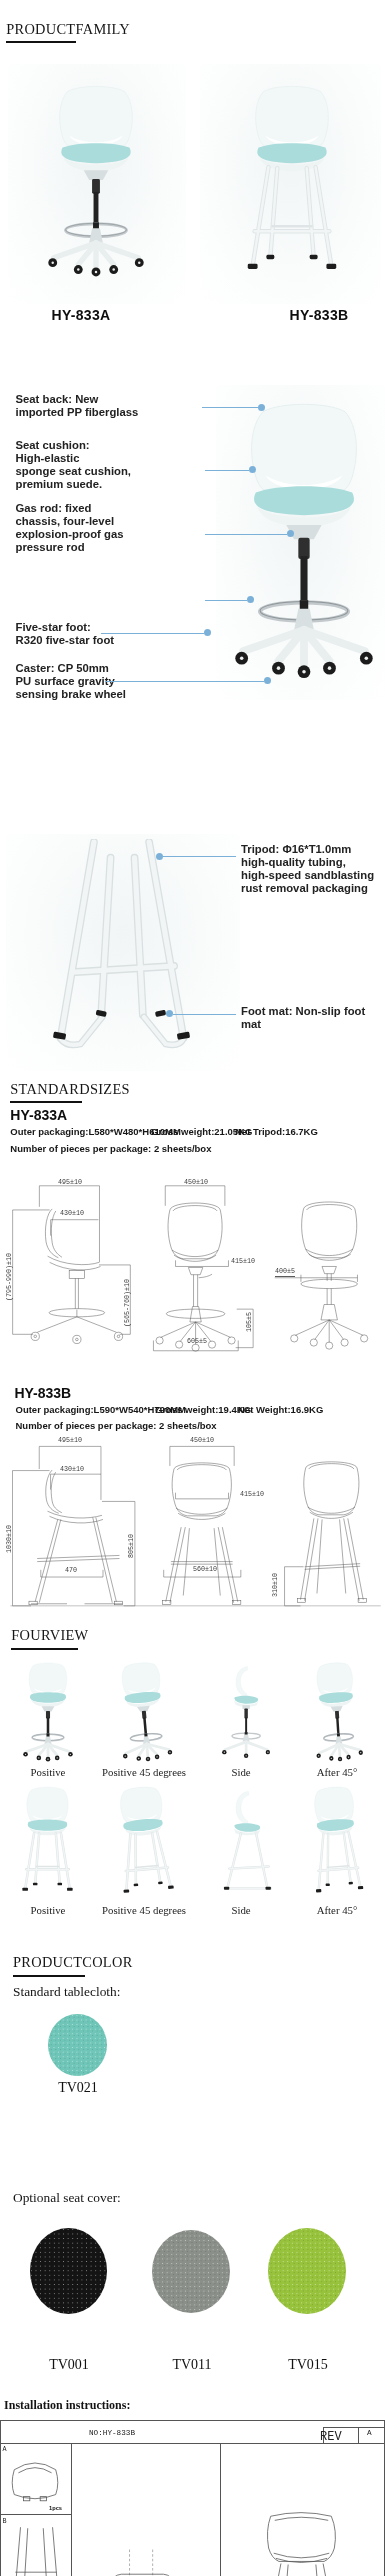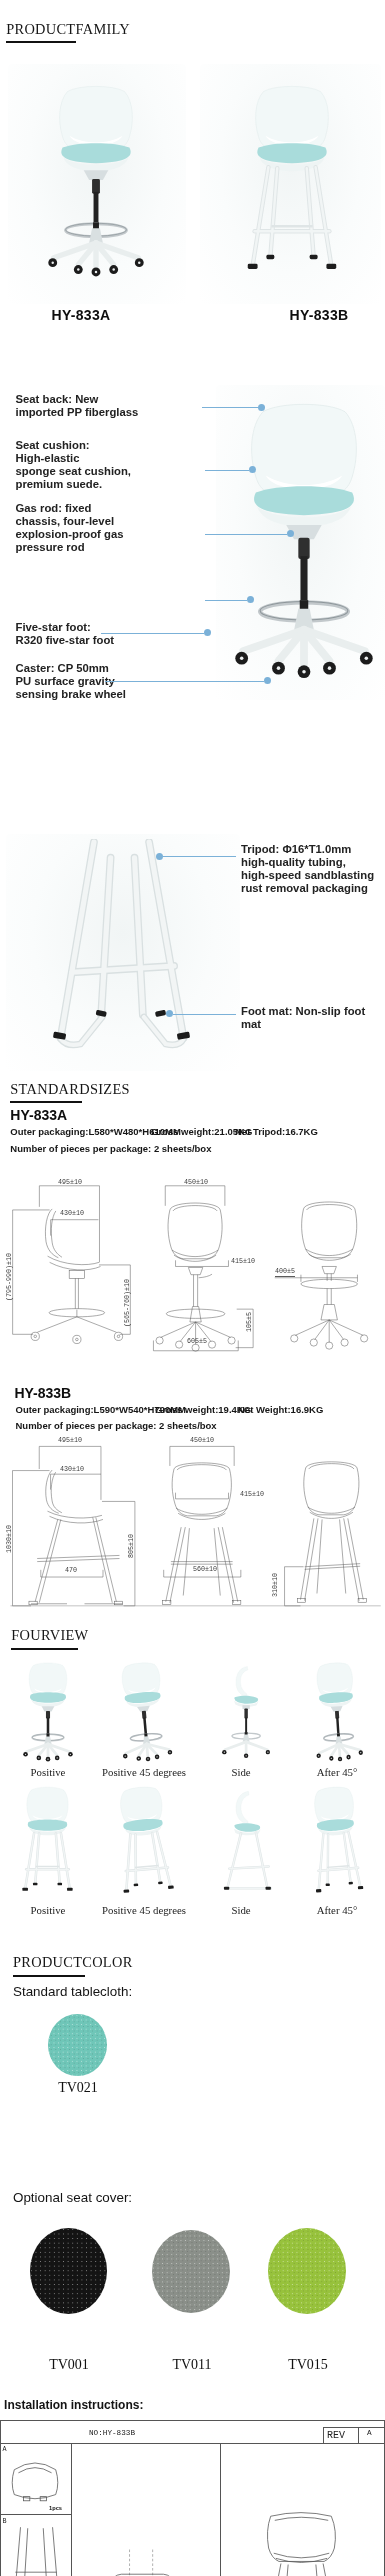--- a/index.html
+++ b/index.html
@@ -12,21 +12,21 @@
   .callout{position:absolute;font-weight:700;font-size:11.3px;line-height:1.16;color:#222;white-space:pre-line}
   .cl{position:absolute;height:1px;background:#7bb1d8}
   .cd{position:absolute;width:7.2px;height:7.2px;border-radius:50%;background:#7bb1d8}
   .subhead{position:absolute;font-weight:700;font-size:14px;color:#0e0e0e;white-space:nowrap}
   .spec{position:absolute;font-weight:700;font-size:9.5px;color:#161616;white-space:nowrap}
   .dim{position:absolute;font-family:"Liberation Mono",monospace;font-size:6.7px;color:#3c3c3c;white-space:nowrap;transform:translateX(-50%)}
   .dim.raw{transform:none}
   .lead{border-bottom:0.5px solid #5b5b5b;padding-bottom:0.5px}
   .dimv{position:absolute;font-family:"Liberation Mono",monospace;font-size:6.7px;color:#3c3c3c;white-space:nowrap;transform:translate(-50%,-50%) rotate(-90deg)}
   .viewlabel{position:absolute;width:96px;text-align:center;font-family:"Liberation Serif",serif;font-size:10.8px;color:#1c1c1c}
-  .serif-label{position:absolute;font-family:Liberation Sans, sans-serif;font-size:13.4px;color:#141414;white-space:nowrap}
+  .serif-label{position:absolute;font-family:Liberation Serif, serif;font-size:13.4px;color:#141414;white-space:nowrap}
   .serif-label.bold{font-weight:700}
   .swatch{position:absolute;border-radius:50%}
   .knit{background-image:radial-gradient(circle at 30% 30%,rgba(255,255,255,.5) 14%,rgba(255,255,255,0) 15%),radial-gradient(circle at 72% 72%,rgba(0,0,0,.16) 14%,rgba(0,0,0,0) 15%);background-size:4.6px 4.6px}
   .tv{position:absolute;transform:translateX(-50%);font-family:"Liberation Serif",serif;font-size:14px;color:#111;white-space:nowrap}
   .tl{position:absolute;background:#555}
   .cad{position:absolute;font-family:"Liberation Mono",monospace;font-size:7.7px;color:#222;white-space:nowrap}
   .cadc{transform:translateX(-50%)}
   .pcs{position:absolute;font-weight:700;font-size:5.7px;color:#111;white-space:nowrap}
   .mini{position:absolute}
   svg{display:block;overflow:visible}
@@ -468,21 +468,21 @@
   <div class="tl" style="left:323px;top:2427px;width:62px;height:0.5px"></div>
   <div class="tl" style="left:323px;top:2427px;width:0.5px;height:17px"></div>
   <div class="tl" style="left:358px;top:2427px;width:0.5px;height:17px"></div>
   <div class="tl" style="left:0;top:2420px;width:0.5px;height:285px"></div>
   <div class="tl" style="left:384px;top:2420px;width:0.5px;height:285px"></div>
   <div class="tl" style="left:71px;top:2443px;width:0.5px;height:262px"></div>
   <div class="tl" style="left:220px;top:2443px;width:0.5px;height:262px"></div>
   <div class="tl" style="left:0;top:2514px;width:71px;height:0.5px"></div>
 
   <div class="cad cadc" style="left:112px;top:2429px">NO:HY-833B</div>
-  <div class="cad" style="left:327px;top:2430px;font-size:10px">REV</div>
+  <div class="cad" style="left:320px;top:2430px;font-size:12px">REV</div>
   <div class="cad" style="left:367px;top:2429px">A</div>
 
   <div class="cad" style="left:2.6px;top:2445px;font-size:6.7px">A</div>
   <svg width="58" height="52" viewBox="0 0 112 100" style="position:absolute;left:6.2px;top:2452px">
     <g stroke="#555" stroke-width="1.5" fill="none">
       <path d="M16,34 Q56,8 96,34 Q104,60 96,82 Q56,98 16,82 Q8,60 16,34 Z"></path>
       <path d="M24,40 Q56,20 88,40"></path>
       <rect x="34" y="86" width="12" height="8"></rect>
         <rect x="66" y="86" width="12" height="8"></rect>
     </g>

